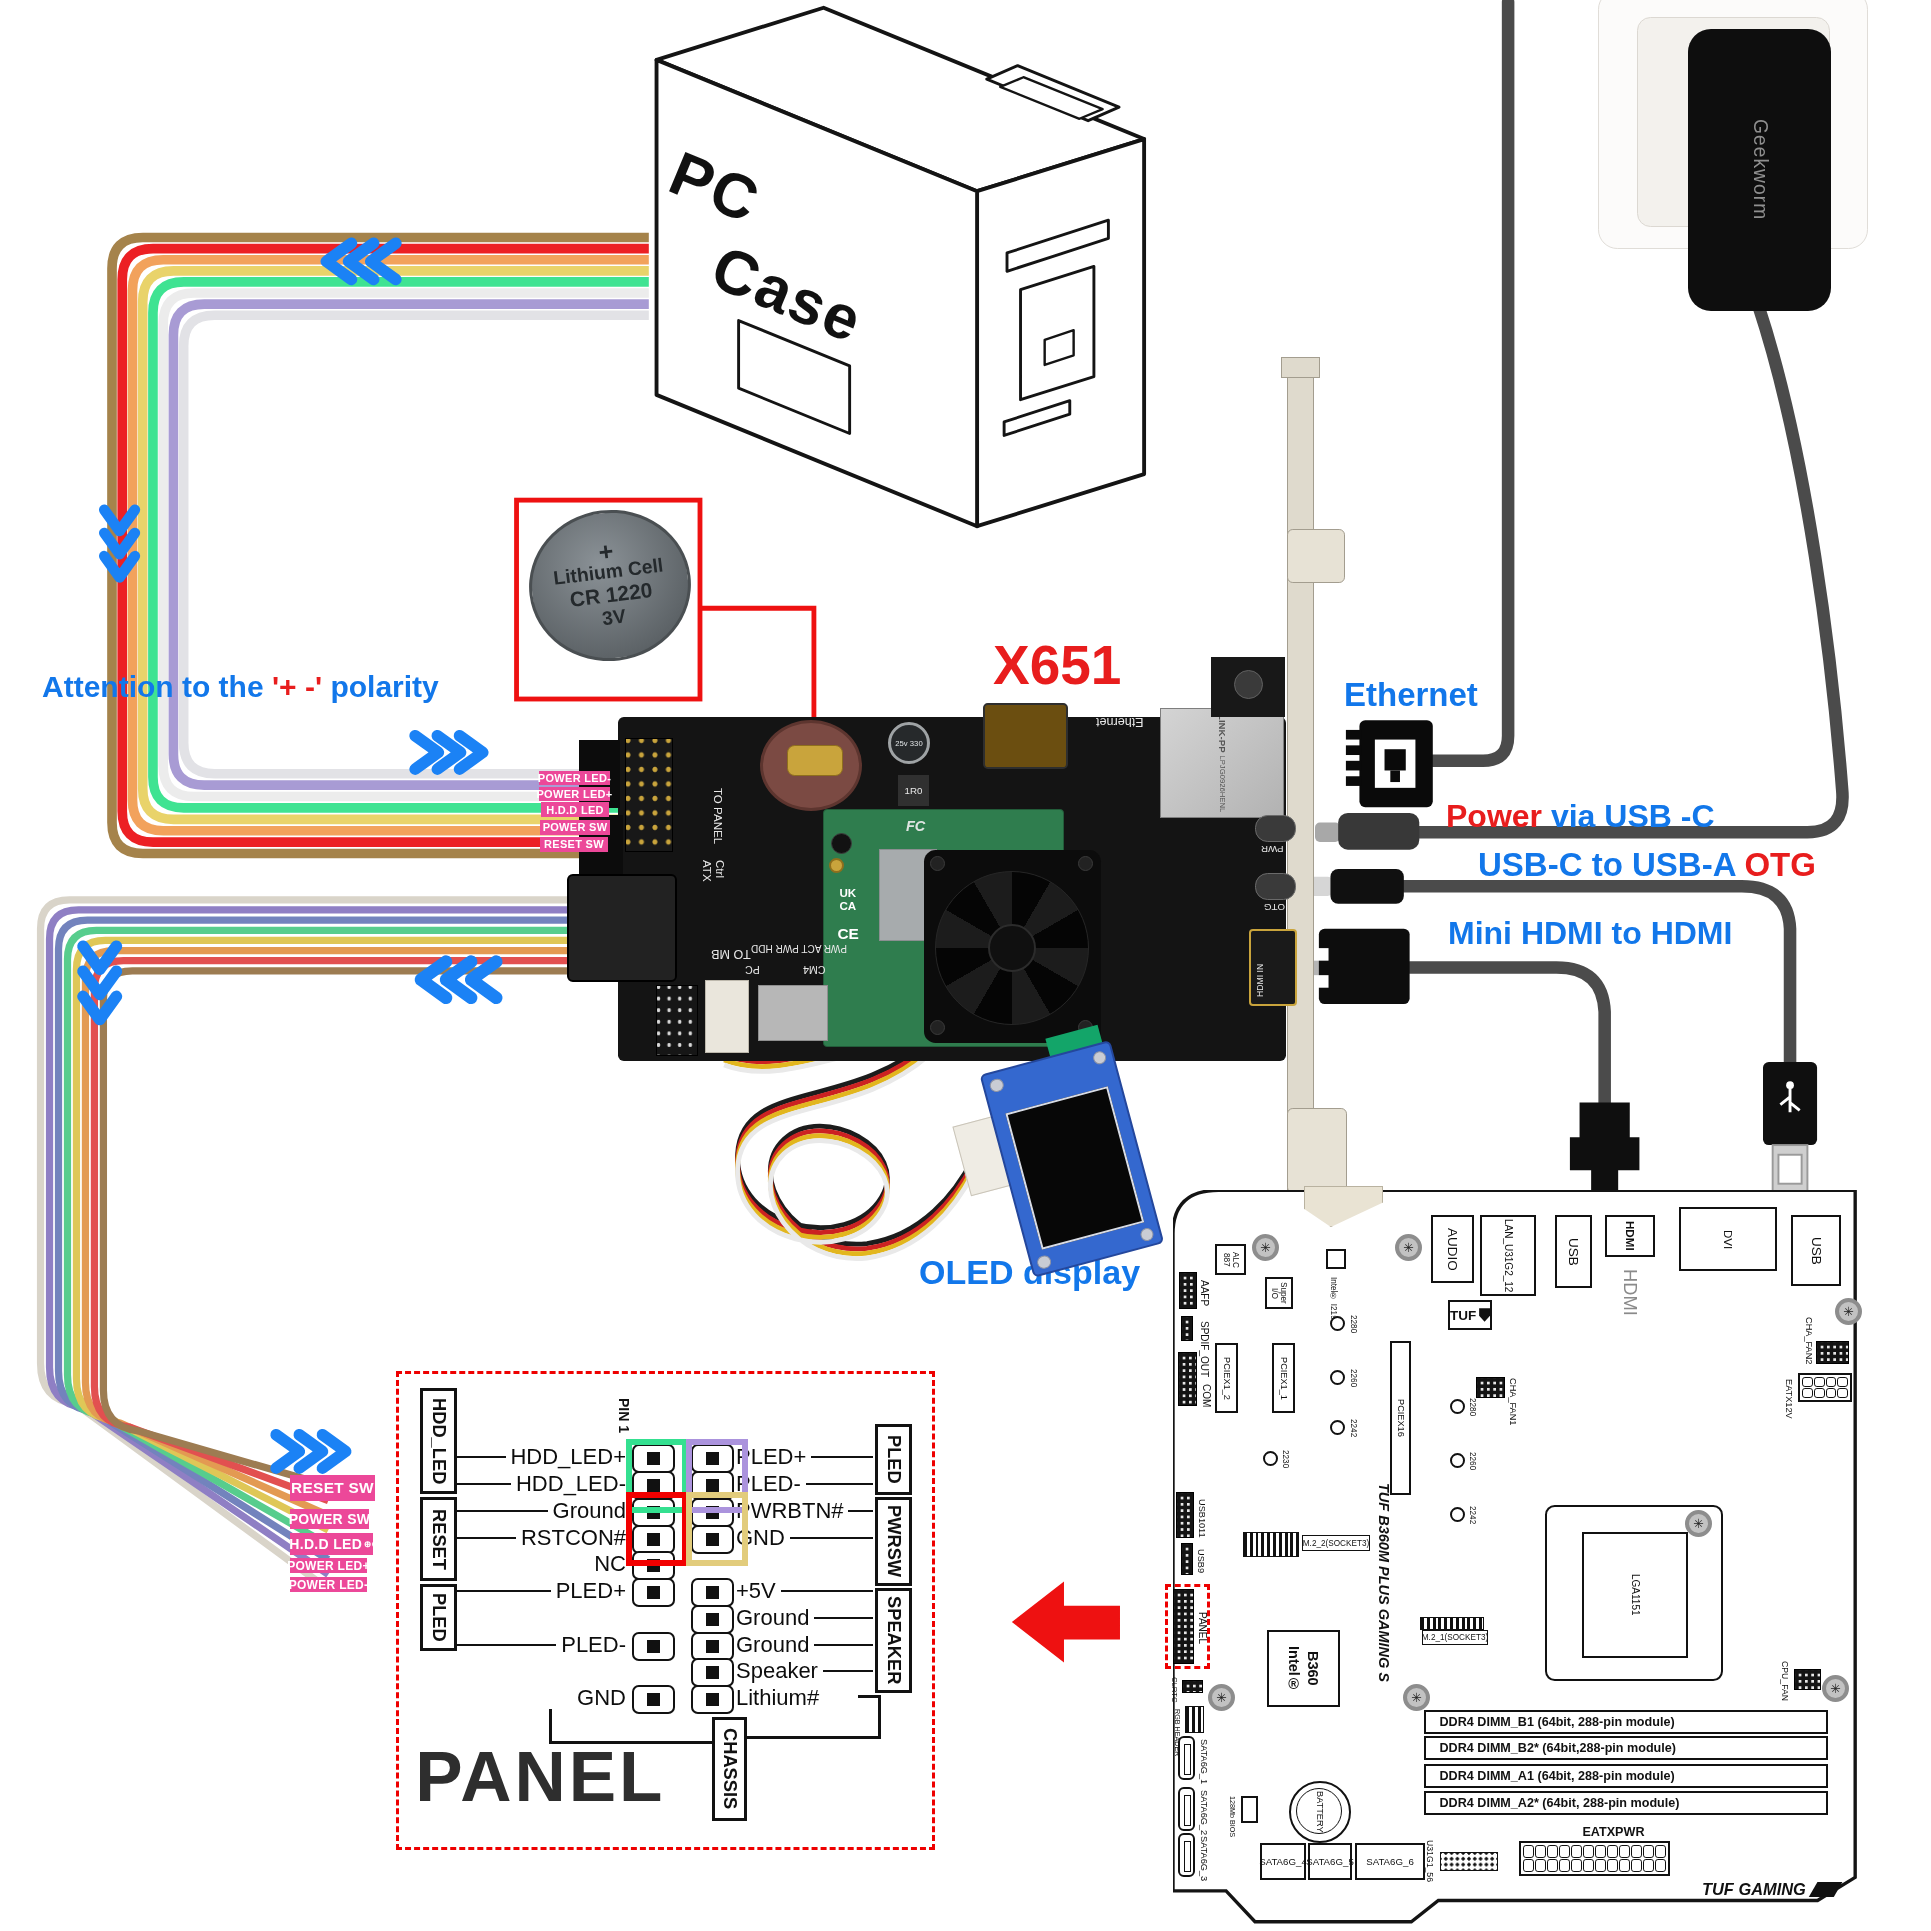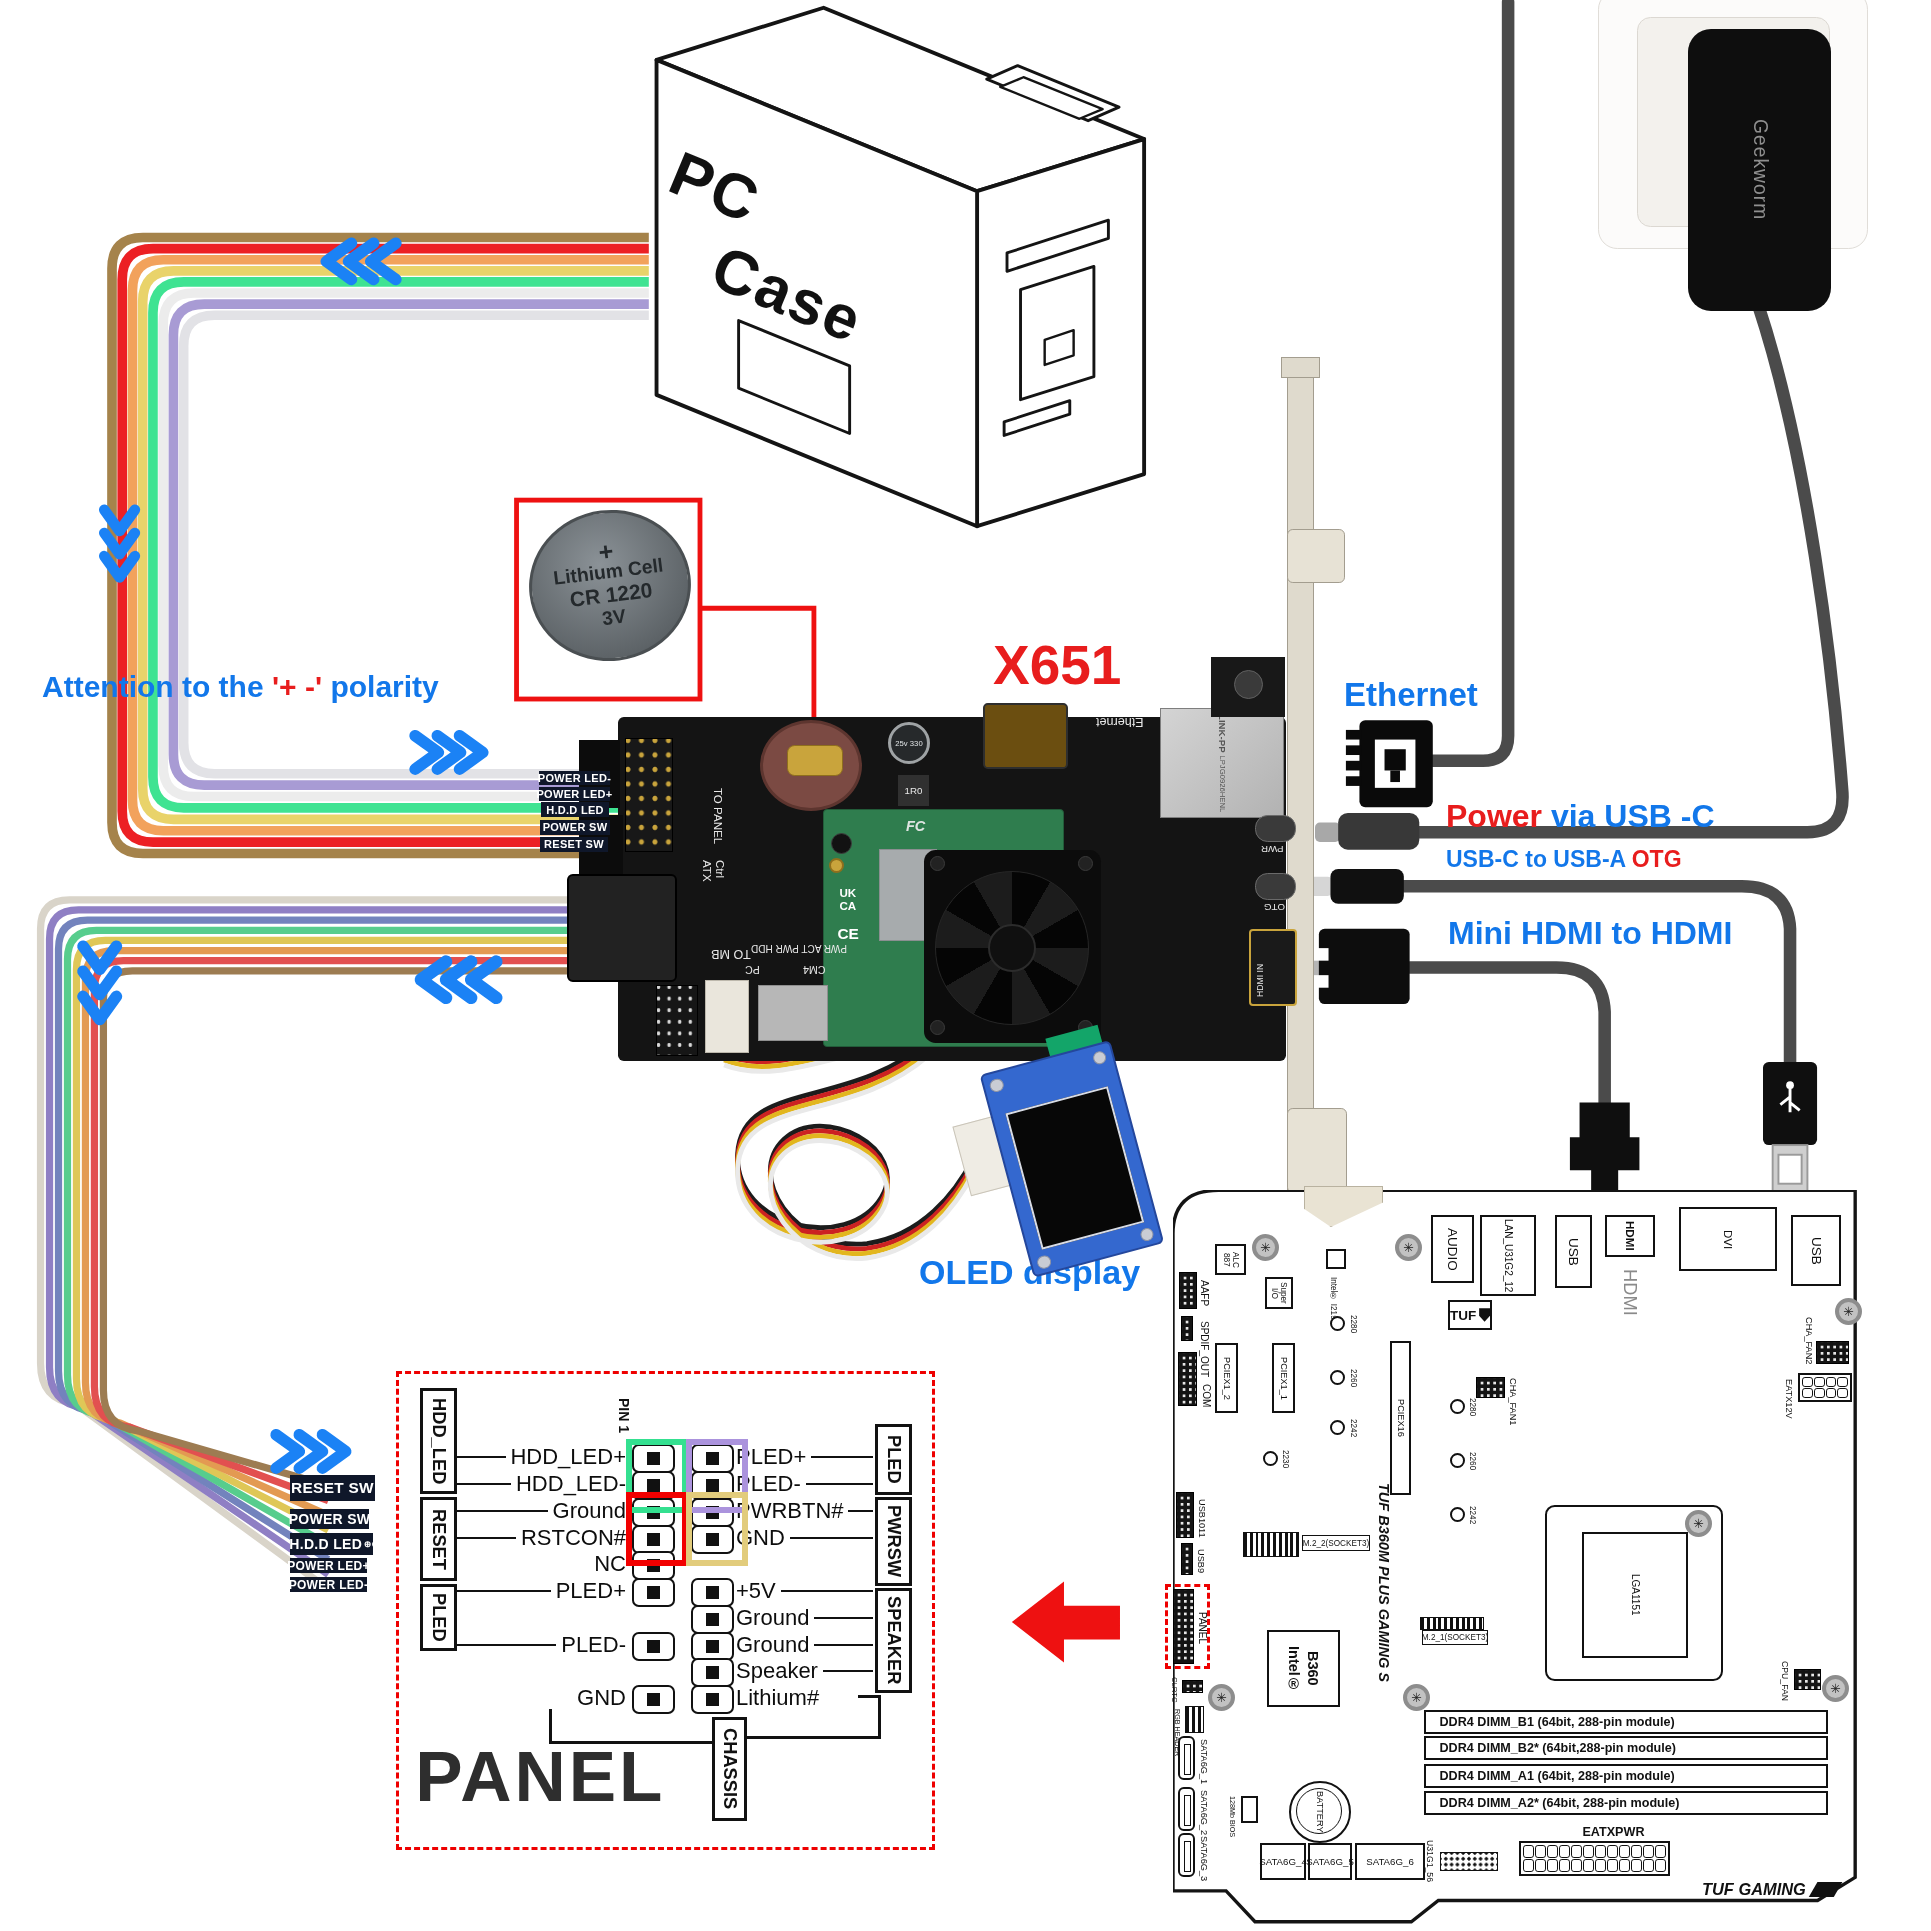--- a/index.html
+++ b/index.html
@@ -6,21 +6,21 @@
   #stage{position:relative;width:1931px;height:1931px;background:#fff;overflow:hidden;
          font-family:"Liberation Sans",sans-serif}
   .abs{position:absolute;box-sizing:border-box}
   .v{writing-mode:vertical-rl;text-orientation:mixed}
   .v2{writing-mode:vertical-lr}
   .flexc{display:flex;align-items:center;justify-content:center;text-align:center}
   
   .lbl{font-weight:700;color:var(--blue);white-space:nowrap}
   .red{color:var(--red)}
   
-  .bbadge,.cbadge{background:#0f172a;color:#fff;font-weight:700;display:flex;align-items:center;
+  .bbadge,.cbadge{background:#ec4899;color:#fff;font-weight:700;display:flex;align-items:center;
      justify-content:center;white-space:nowrap;letter-spacing:0.3px}
   
   #panel{position:absolute;left:396px;top:1371px;width:539px;height:479px}
   #panel .border{position:absolute;inset:0;border:3.9px dashed var(--pred2)}
   .pgroup{border:3.4px solid #111;background:#fff;font-weight:700;font-size:18.3px;color:#111}
   .pcell{border:2.4px solid #111;border-radius:6.8px;background:#fff;display:flex;align-items:center;justify-content:center}
   .psq{width:12.6px;height:12.6px;background:#111}
   .prow{display:flex;align-items:center;color:#0d0d0d;font-size:22px}
   .lline{flex:1;height:0;border-top:2.9px solid #111}
   .pline{background:#111}
@@ -251,21 +251,21 @@
     <div class="silk r180" style="left:685px;top:249px;font-size:9.7px">OTG</div>
     <div class="abs" style="left:670px;top:276px;width:48px;height:77px;background:#1a1a1a;border:2.9px solid #c9a43c;border-radius:3.9px"></div>
     <div class="silk v r180" style="left:676px;top:286px;font-size:8.7px;height:58px">HDMI IN</div>
   </div>
 
   <div class="abs lbl red" style="left:993px;top:633px;font-size:55px">X651</div>
   <div class="abs lbl" style="left:1344px;top:676px;font-size:33px">Ethernet</div>
   <div class="abs lbl" style="left:1446px;top:798px;font-size:32px">
     <span class="red">Power</span><span> via USB -C</span>
   </div>
-  <div class="abs lbl" style="left:1446px;top:846px;font-size:23px">
+  <div class="abs lbl" style="left:1478px;top:846px;font-size:33px">
     <span>USB-C to USB-A </span><span class="red">OTG</span>
   </div>
   <div class="abs lbl" style="left:1448px;top:915px;font-size:32px">Mini HDMI to HDMI</div>
   <div class="abs lbl" style="left:919px;top:1253px;font-size:34px">OLED display</div>
   <div class="abs lbl" style="left:42px;top:670px;font-size:30px">
     <span>Attention to the </span><span class="red">'+ -'</span><span> polarity</span>
   </div>
 
   <div id="boardBadges">
       <div class="bbadge" style="position: absolute; left: 539px; top: 771px; width: 71px; height: 14px; font-size: 11px;">POWER LED-</div>

